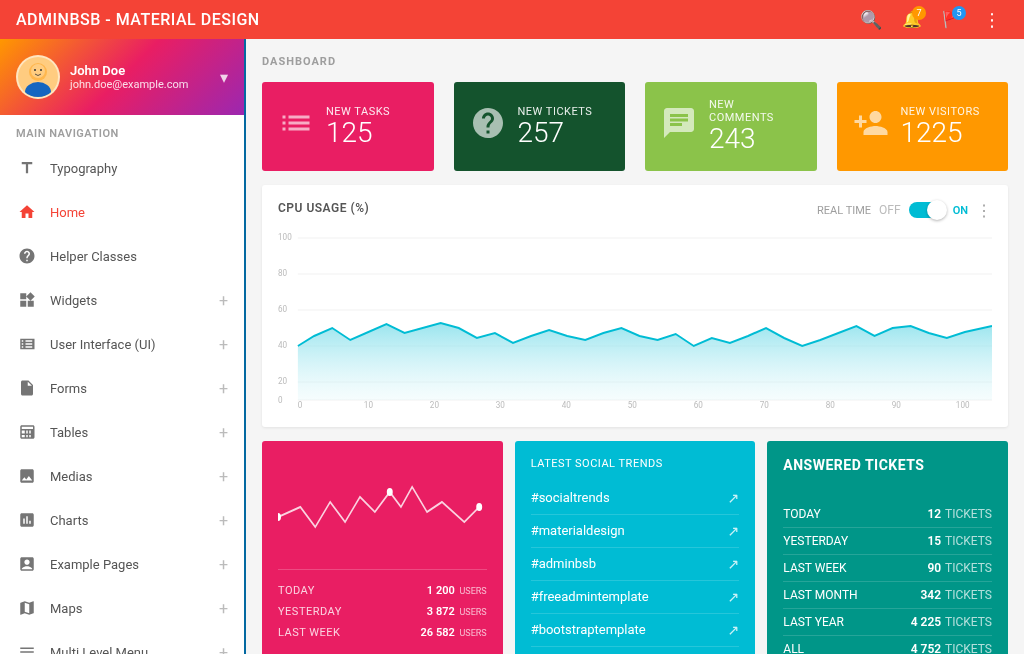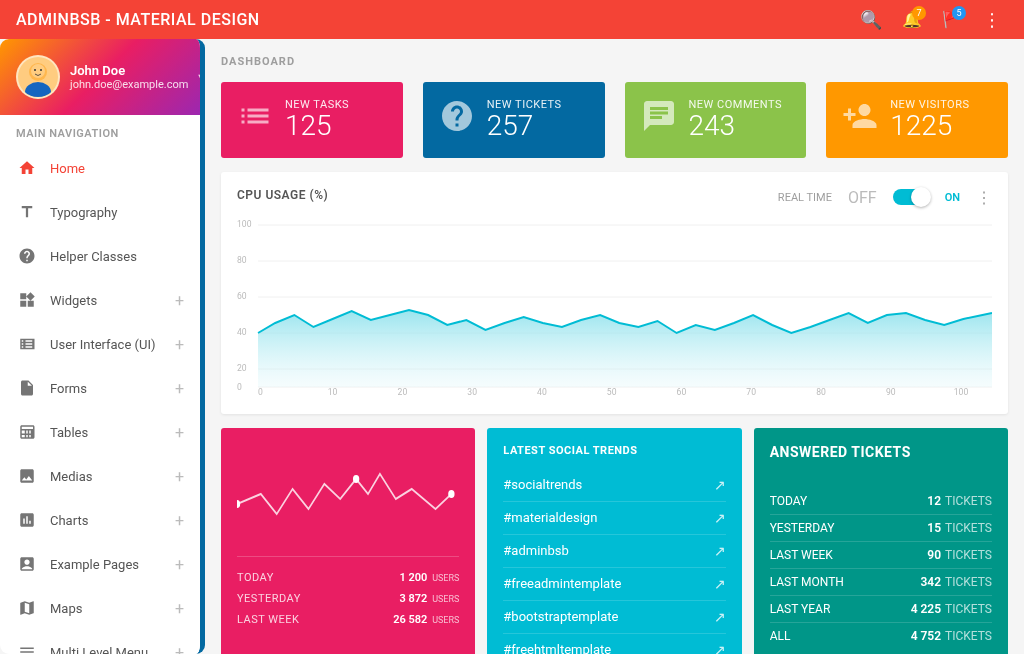--- a/index.html
+++ b/index.html
@@ -28,28 +28,27 @@
       width: 14px; height: 14px; font-size: 9px;
       display: flex; align-items: center; justify-content: center;
     }
     .badge.blue { background: #2196f3; }
 
     
     .layout { display: flex; flex: 1; overflow: hidden; }
 
     
     .sidebar {
-      width: 205px;
+      width: 246px;
       background: white;
       display: flex;
       flex-direction: column;
       flex-shrink: 0;
       overflow-y: auto;
-      border-right: 5px solid #0369a1;
-      border-radius: 9px;
+      border-right: 2px solid #0369a1;
     }
     .sidebar-profile {
       background: linear-gradient(135deg, #ff9800 0%, #e91e63 50%, #9c27b0 100%);
       padding: 16px;
       display: flex;
       align-items: center;
       gap: 10px;
       position: relative;
     }
     .profile-info { flex: 1; color: white; }
@@ -87,42 +86,42 @@
     .stat-card {
       border-radius: 3px;
       padding: 16px;
       color: white;
       display: flex;
       align-items: center;
       gap: 12px;
       min-height: 72px;
     }
     .stat-card.pink { background: #e91e63; }
-    .stat-card.cyan { background: #0369a1; align-items: center; }
+    .stat-card.cyan { background: #14532d; align-items: center; }
     .stat-card.green { background: #8bc34a; }
     .stat-card.orange { background: #ff9800; }
     .stat-icon { font-size: 28px; opacity: 0.9; flex-shrink: 0; }
     .stat-info { flex: 1; }
     .stat-label { font-size: 11px; opacity: 0.9; letter-spacing: 0.5px; text-transform: uppercase; }
     .stat-value { font-size: 28px; font-weight: 300; line-height: 1.1; }
 
     
     .chart-card {
       background: white;
       border-radius: 3px;
       padding: 16px;
       margin-bottom: 14px;
       box-shadow: 0 1px 3px rgba(0,0,0,0.08);
     }
     .chart-header {
       display: flex; align-items: flex-start; margin-bottom: 8px;
     }
     .chart-title { font-size: 12px; font-weight: 600; color: #555; letter-spacing: 0.5px; flex: 1; }
-    .chart-controls { display: flex; align-items: center; gap: 16px; font-size: 11px; color: #9e9e9e; }
-    .toggle-label { font-size: 16px; color: #bbb; }
+    .chart-controls { display: flex; align-items: center; gap: 8px; font-size: 11px; color: #9e9e9e; }
+    .toggle-label { font-size: 12px; color: #bbb; }
     .toggle {
       width: 36px; height: 16px; background: #00bcd4; border-radius: 8px;
       position: relative; cursor: pointer;
     }
     .toggle-knob {
       width: 20px; height: 20px; background: white; border-radius: 50%;
       position: absolute; top: -2px; right: -2px;
       box-shadow: 0 1px 3px rgba(0,0,0,0.3);
     }
     .chart-more { color: #9e9e9e; cursor: pointer; font-size: 16px; }
@@ -149,21 +148,21 @@
     .visitors-stat-value { font-weight: 600; }
     .visitors-stat-unit { font-size: 9px; opacity: 0.7; margin-left: 2px; }
 
     
     .social-card {
       background: #00bcd4;
       border-radius: 3px;
       padding: 16px;
       color: white;
     }
-    .social-title { font-size: 11px; font-weight: 700; letter-spacing: 0.5px; margin-bottom: 12px; }
+    .social-title { font-size: 11px; font-weight: 400; letter-spacing: 0.5px; margin-bottom: 12px; }
     .social-item { display: flex; align-items: center; padding: 8px 0; border-bottom: 1px solid rgba(255,255,255,0.15); }
     .social-item:last-child { border-bottom: none; }
     .social-tag { flex: 1; font-size: 13px; }
     .trend-icon { font-size: 14px; opacity: 0.8; }
 
     
     .tickets-card {
       background: #009688;
       border-radius: 3px;
       padding: 16px;
@@ -219,36 +218,36 @@
       </div>
       <div class="profile-info">
         <div class="profile-name">John Doe</div>
         <div class="profile-email">john.doe@example.com</div>
       </div>
       <div class="sidebar-arrow">▾</div>
     </div>
 
     <div class="sidebar-nav-title">MAIN NAVIGATION</div>
 
+    <div class="nav-item">
+      <div class="nav-icon">
+        <svg width="18" height="18" viewBox="0 0 24 24" fill="#757575">
+            <path d="M5 4v3h5.5v12h3V7H19V4z"></path>
+          </svg>
+      </div>
+      <span class="nav-label">Typography</span>
+    </div>
+
     <div class="nav-item active">
       <div class="nav-icon">
         <svg width="18" height="18" viewBox="0 0 24 24" fill="#f44336">
             <path d="M10 20v-6h4v6h5v-8h3L12 3 2 12h3v8z"></path>
           </svg>
       </div>
       <span class="nav-label">Home</span>
-    </div>
-
-    <div class="nav-item">
-      <div class="nav-icon">
-        <svg width="18" height="18" viewBox="0 0 24 24" fill="#757575">
-            <path d="M5 4v3h5.5v12h3V7H19V4z"></path>
-          </svg>
-      </div>
-      <span class="nav-label">Typography</span>
     </div>
 
     <div class="nav-item">
       <div class="nav-icon">
         <svg width="18" height="18" viewBox="0 0 24 24" fill="#757575">
             <path d="M12 2C6.48 2 2 6.48 2 12s4.48 10 10 10 10-4.48 10-10S17.52 2 12 2zm1 17h-2v-2h2v2zm2.07-7.75l-.9.92C13.45 12.9 13 13.5 13 15h-2v-.5c0-1.1.45-2.1 1.17-2.83l1.24-1.26c.37-.36.59-.86.59-1.41 0-1.1-.9-2-2-2s-2 .9-2 2H8c0-2.21 1.79-4 4-4s4 1.79 4 4c0 .88-.36 1.68-.93 2.25z"></path>
           </svg>
       </div>
       <span class="nav-label">Helper Classes</span>
     </div>

